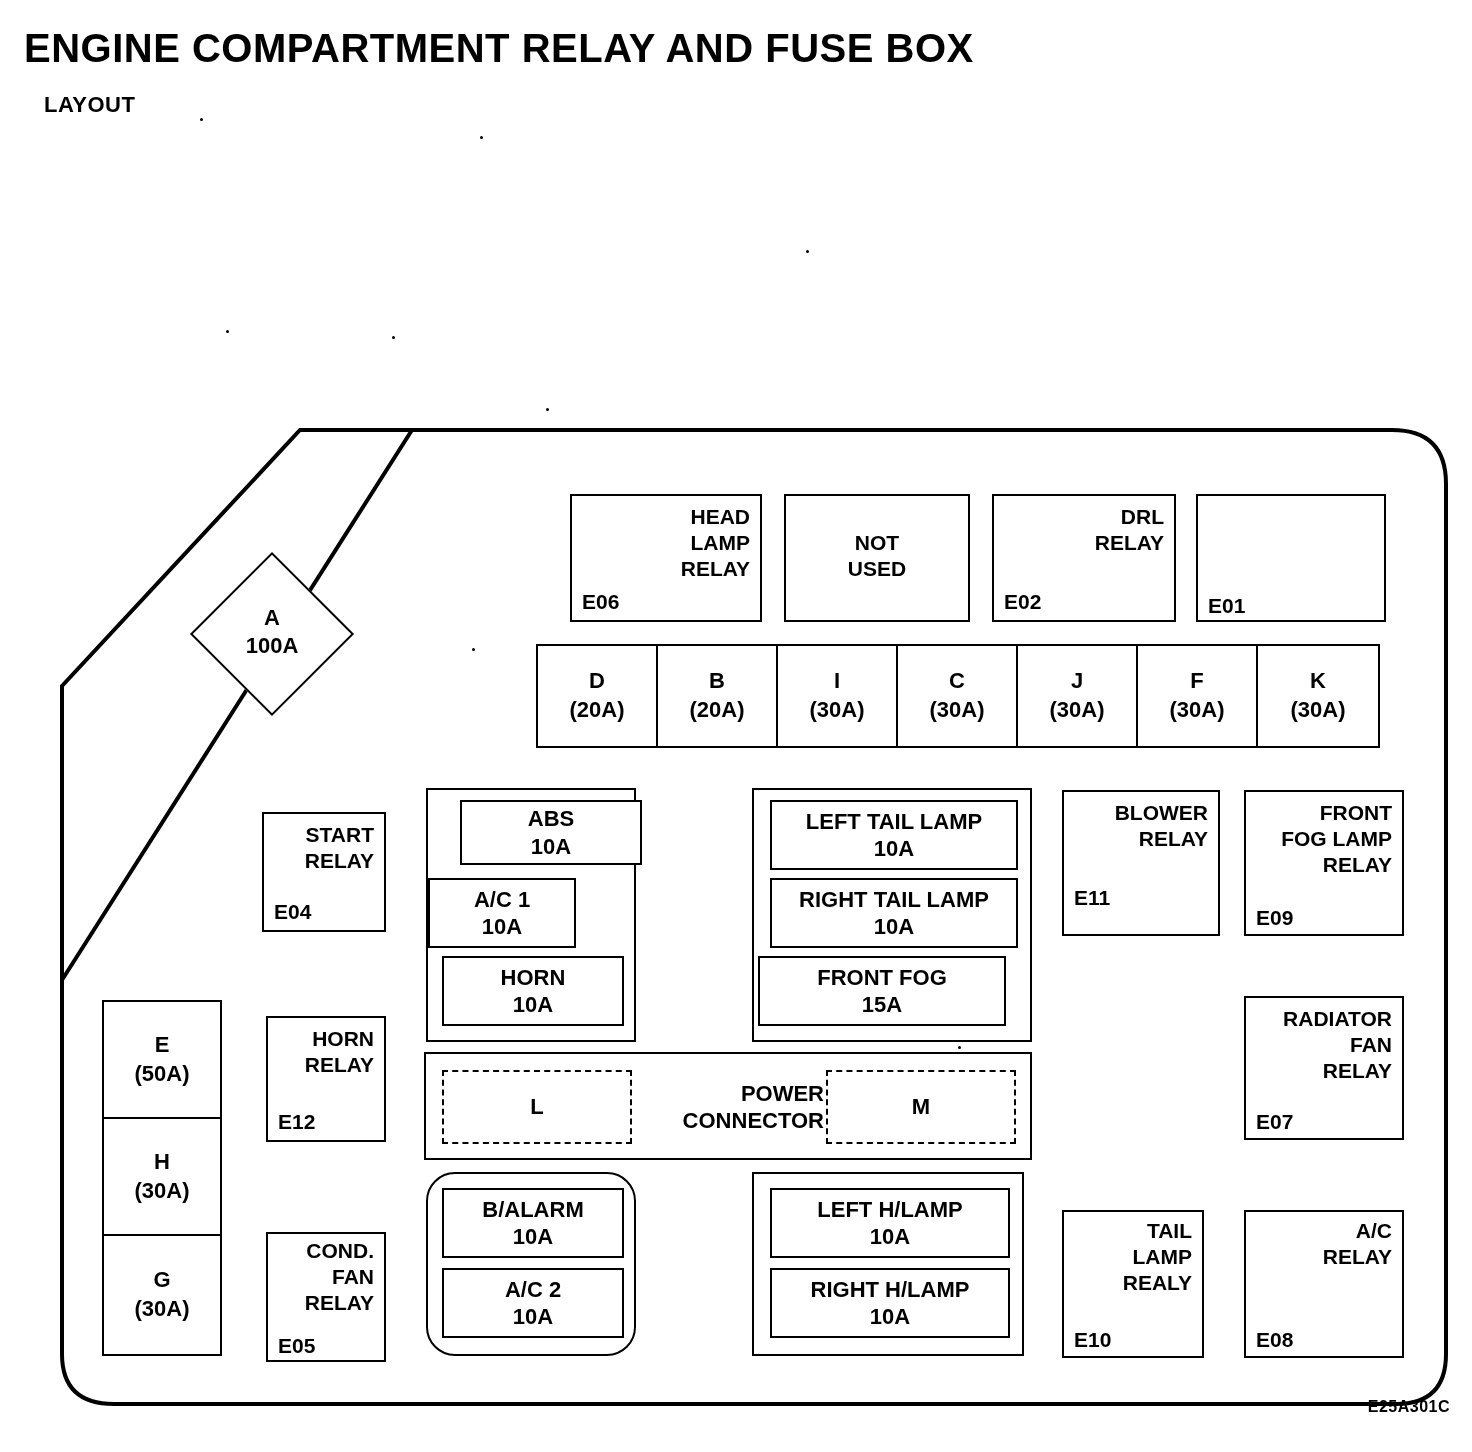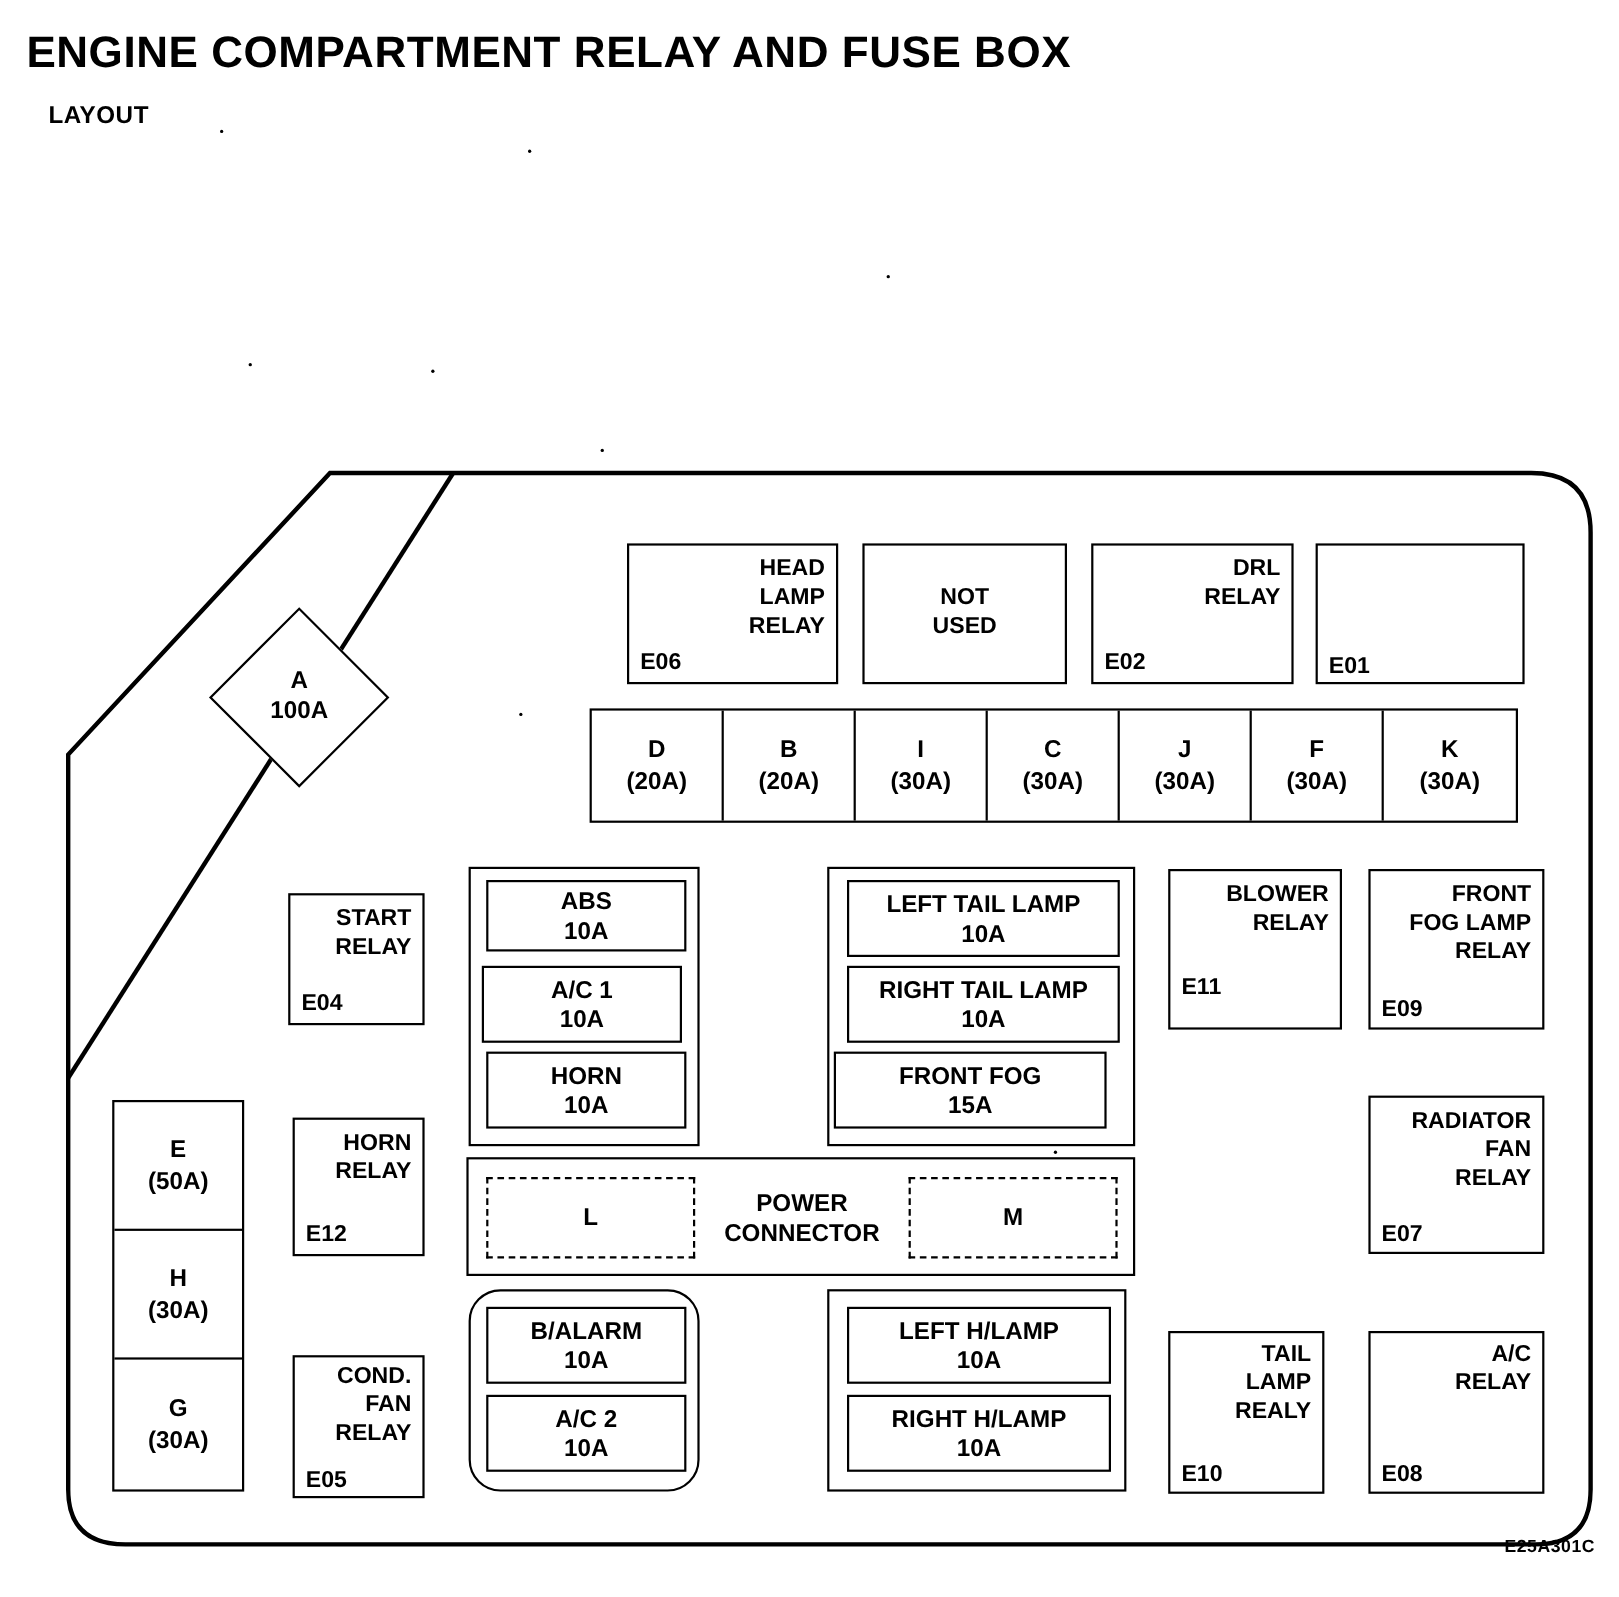--- a/index.html
+++ b/index.html
@@ -209,21 +209,21 @@
     font-weight: bold;
   }
   #power-connector .pc-label {
     position: absolute;
     left: 208px;
     top: 16px;
     width: 190px;
     height: 74px;
     display: flex;
     flex-direction: column;
-    align-items: center;
+    align-items: flex-end;
     justify-content: center;
     font-size: 22px;
     font-weight: bold;
     line-height: 1.25;
   }
   .speck {
     position: absolute;
     background: #000;
     border-radius: 50%;
   }
@@ -361,25 +361,25 @@
     <div>H</div>
     <div>(30A)</div>
   </div>
   <div class="cell">
     <div>G</div>
     <div>(30A)</div>
   </div>
 </div>
 
 <div class="cluster" style="left:426px;top:788px;width:210px;height:254px;">
-  <div class="inner-fuse" style="left:14px;top:10px;width:182px;height:65px;">
+  <div class="inner-fuse" style="left:32px;top:10px;width:182px;height:65px;">
     <div>ABS</div>
     <div>10A</div>
   </div>
-  <div class="inner-fuse" style="left:10px;top:88px;width:182px;height:70px;">
+  <div class="inner-fuse" style="left:0;top:88px;width:148px;height:70px;">
     <div>A/C 1</div>
     <div>10A</div>
   </div>
   <div class="inner-fuse" style="left:14px;top:166px;width:182px;height:70px;">
     <div>HORN</div>
     <div>10A</div>
   </div>
 </div>
 
 <div class="cluster" style="left:752px;top:788px;width:280px;height:254px;">

